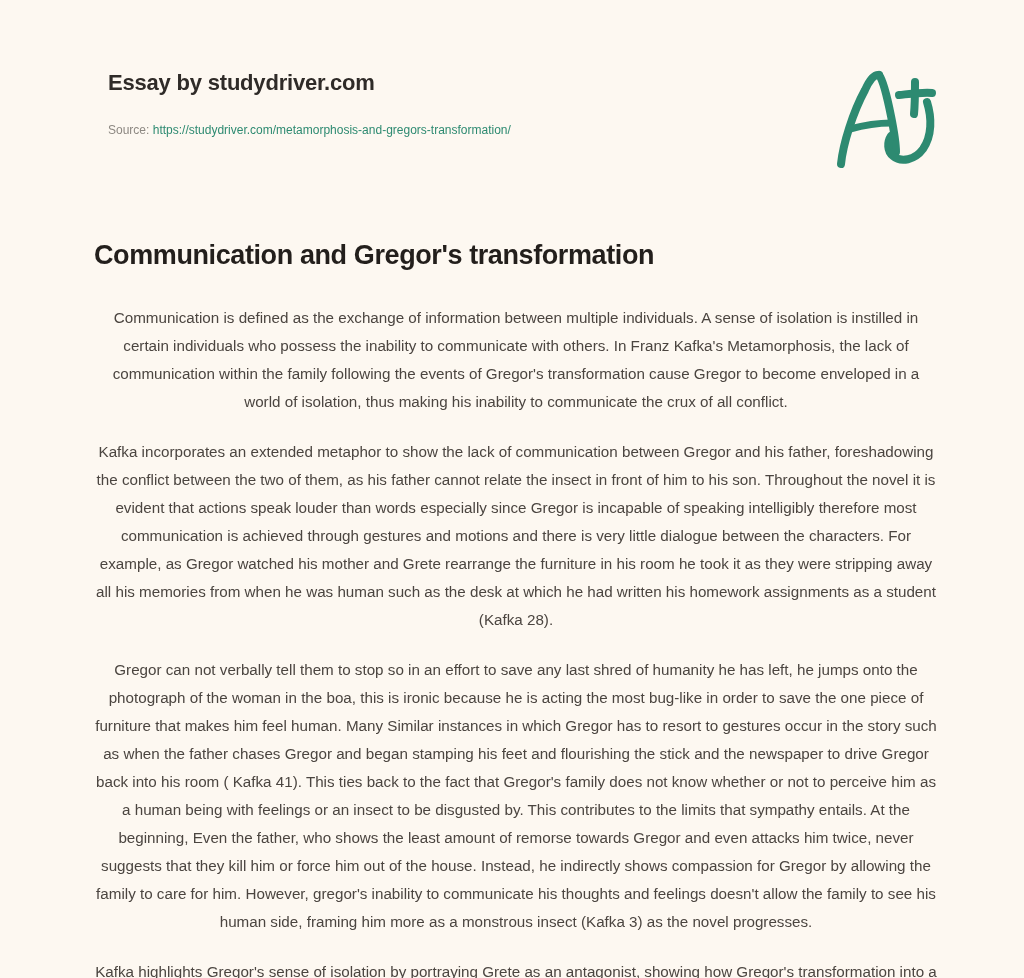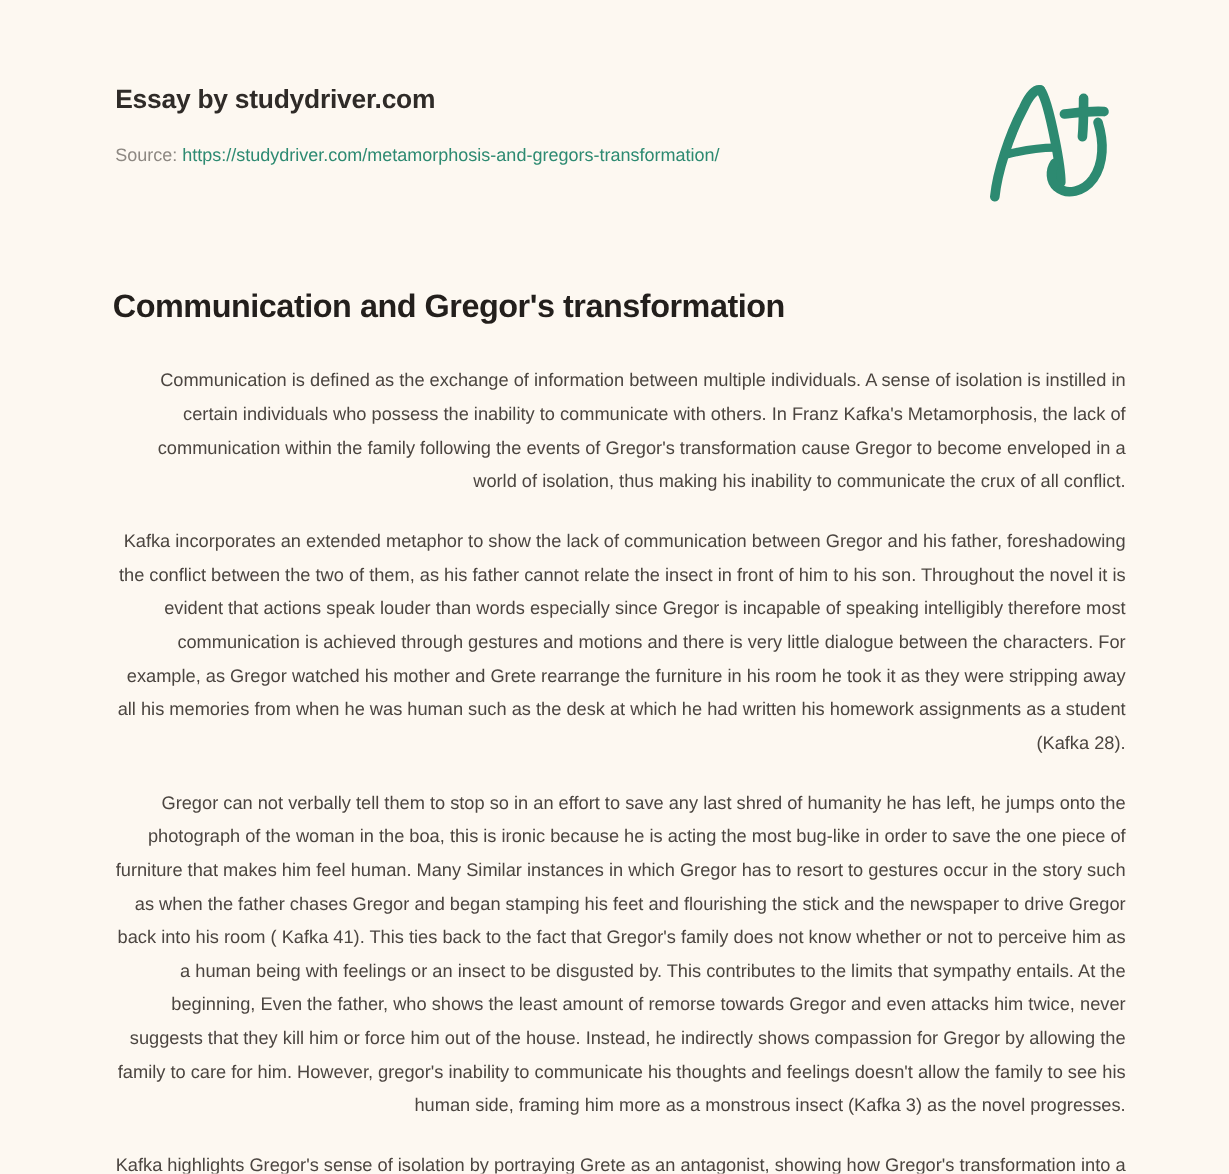--- a/index.html
+++ b/index.html
@@ -17,42 +17,42 @@
   .page {
     position: relative;
     width: 1024px;
     height: 978px;
     box-sizing: border-box;
   }
 
   
   .header {
     position: absolute;
-    left: 2px;
+    left: 14px;
     top: 0;
     width: 904px;
     height: 200px;
   }
 
   .byline {
     position: absolute;
     left: 94px;
     top: 70px;
     font-size: 22px;
     font-weight: bold;
     color: #2f2b28;
     letter-spacing: -0.2px;
     white-space: nowrap;
   }
 
   .source-line {
     position: absolute;
     left: 94px;
     top: 120px;
-    font-size: 15px;
+    font-size: 12px;
     white-space: nowrap;
     line-height: 20px;
   }
   .source-label {
     color: #8d8882;
   }
   .source-url {
     color: #2d8a71;
     text-decoration: none;
   }
@@ -86,21 +86,21 @@
     letter-spacing: -0.4px;
     line-height: 34px;
     margin: 0 0 32px 0;
   }
 
   .article-body p {
     margin: 0 0 22px 0;
     font-size: 15.2px;
     line-height: 28px;
     color: #4b4540;
-    text-align: right;
+    text-align: center;
   }
   .article-body p:last-child {
     margin-bottom: 0;
   }
 </style>
 </head>
 <body>
 
 <div class="page">
 

